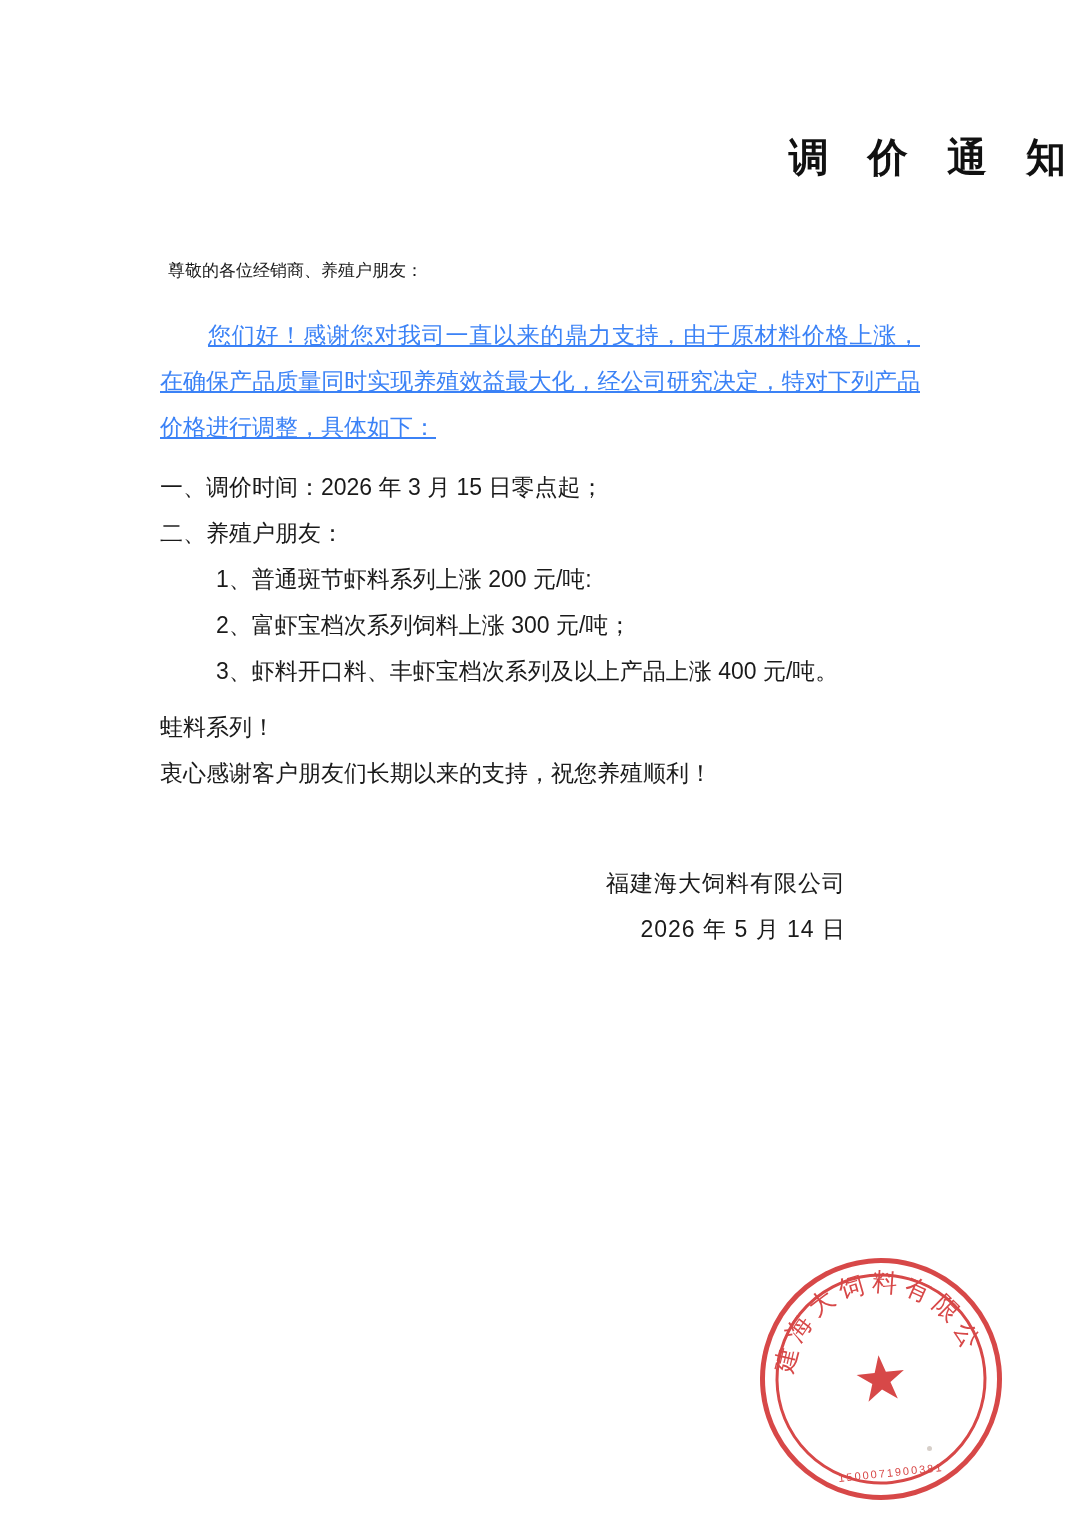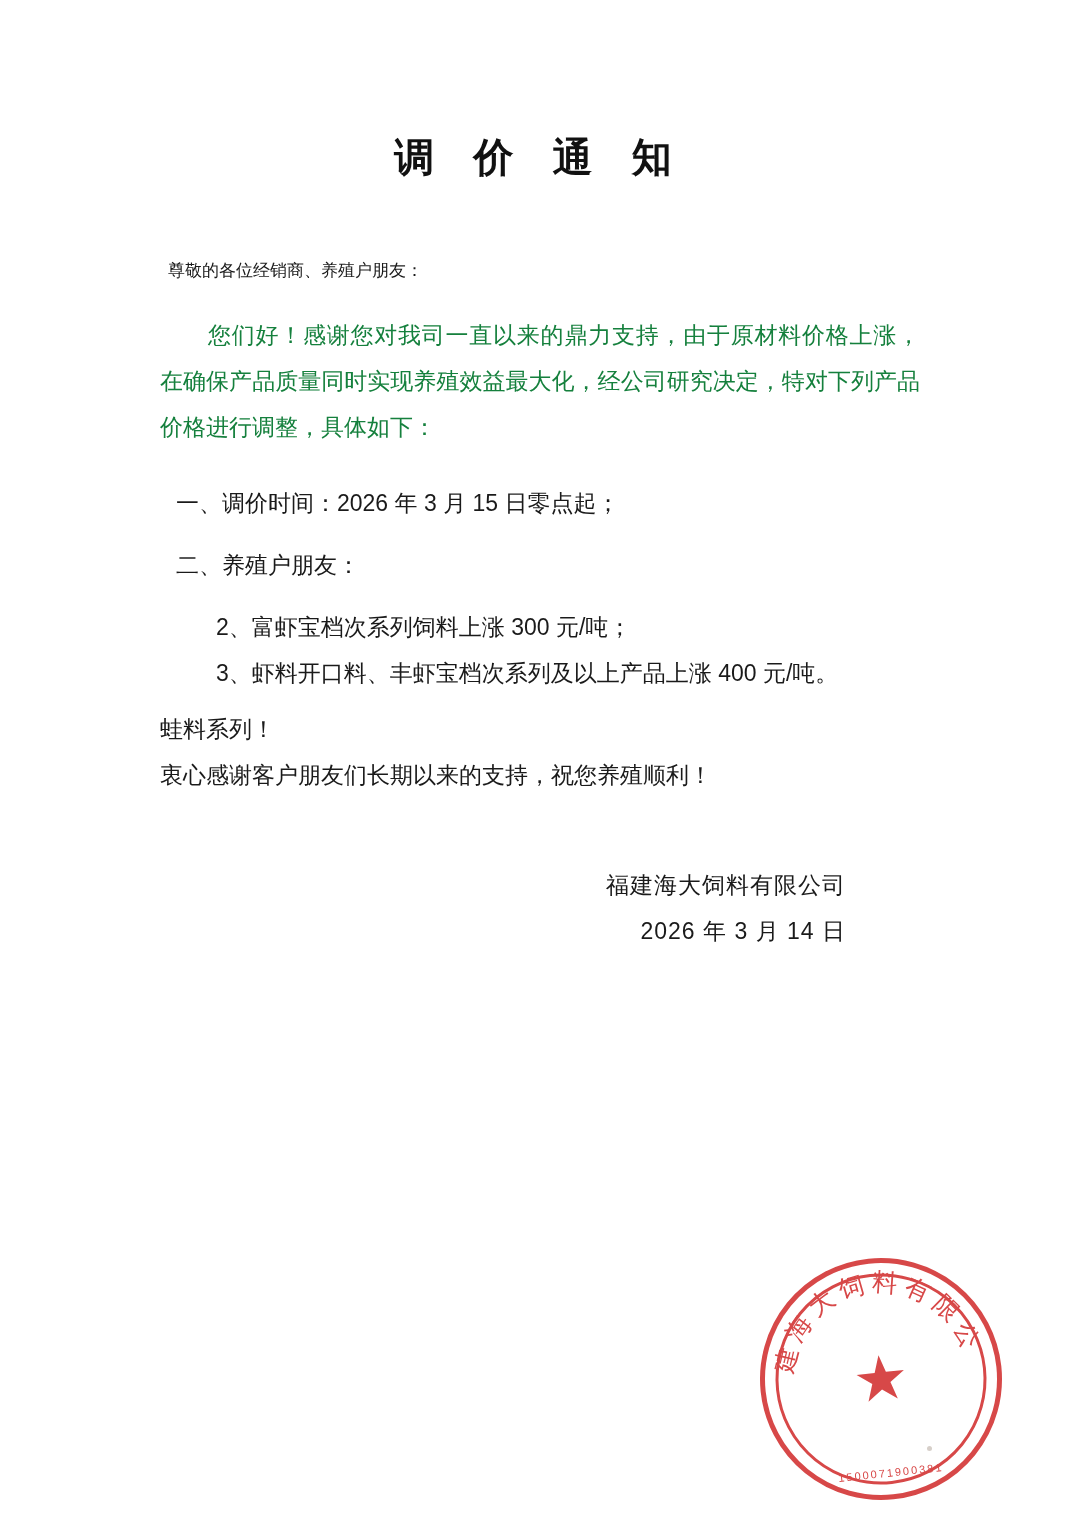--- a/index.html
+++ b/index.html
@@ -16,21 +16,21 @@
     overflow: hidden;
   }
   .page {
     position: relative;
     width: 1080px;
     height: 1515px;
     box-sizing: border-box;
     padding: 0;
   }
   .doc-title {
-    text-align: center;
+    text-align: right;
     font-size: 40px;
     font-weight: bold;
     letter-spacing: 14px;
     margin-top: 130px;
     margin-bottom: 0;
     color: #111;
   }
   .body-block {
     margin: 0 auto;
     width: 760px;
@@ -41,26 +41,27 @@
     line-height: 1.6;
     margin: 0 0 28px 8px;
     color: #1a1a1a;
   }
   .para {
     font-size: 23px;
     line-height: 2.0;
     text-align: justify;
     margin: 0 0 4px 0;
     text-indent: 48px;
-    color: #15803d;
+    color: #3b82f6;
+    text-decoration: underline;
   }
   .line {
     font-size: 23px;
     line-height: 2.0;
-    margin: 16px;
+    margin: 0;
     color: #1a1a1a;
   }
   .item {
     font-size: 23px;
     line-height: 2.0;
     margin: 0 0 0 56px;
     text-align: justify;
     color: #1a1a1a;
   }
   .closing {
@@ -144,31 +145,32 @@
     <p class="salutation">尊敬的各位经销商、养殖户朋友：</p>
 
     <p class="para">您们好！感谢您对我司一直以来的鼎力支持，由于原材料价格上涨，在确保产品质量同时实现养殖效益最大化，经公司研究决定，特对下列产品价格进行调整，具体如下：</p>
 
     <div class="spacer-sm"></div>
 
     <p class="line">一、调价时间：2026 年 3 月 15 日零点起；</p>
 
     <p class="line">二、养殖户朋友：</p>
 
+    <p class="item">1、普通斑节虾料系列上涨 200 元/吨:</p>
     <p class="item">2、富虾宝档次系列饲料上涨 300 元/吨；</p>
     <p class="item">3、虾料开口料、丰虾宝档次系列及以上产品上涨 400 元/吨。</p>
 
     <div class="spacer-sm"></div>
 
     <p class="closing">蛙料系列！</p>
     <p class="closing">衷心感谢客户朋友们长期以来的支持，祝您养殖顺利！</p>
 
     <div class="sign-block">
       <div class="sign-line">福建海大饲料有限公司</div>
-      <div class="sign-line">2026 年 3 月 14 日</div>
+      <div class="sign-line">2026 年 5 月 14 日</div>
     </div>
 
   </div>
 
   <div class="stamp">
     <div class="stamp-inner">
       <svg viewBox="0 0 232 232" aria-hidden="true">
         <defs>
           <path id="arcTop" d="M 28,116 A 88,88 0 0 1 204,116"></path>
         </defs>

